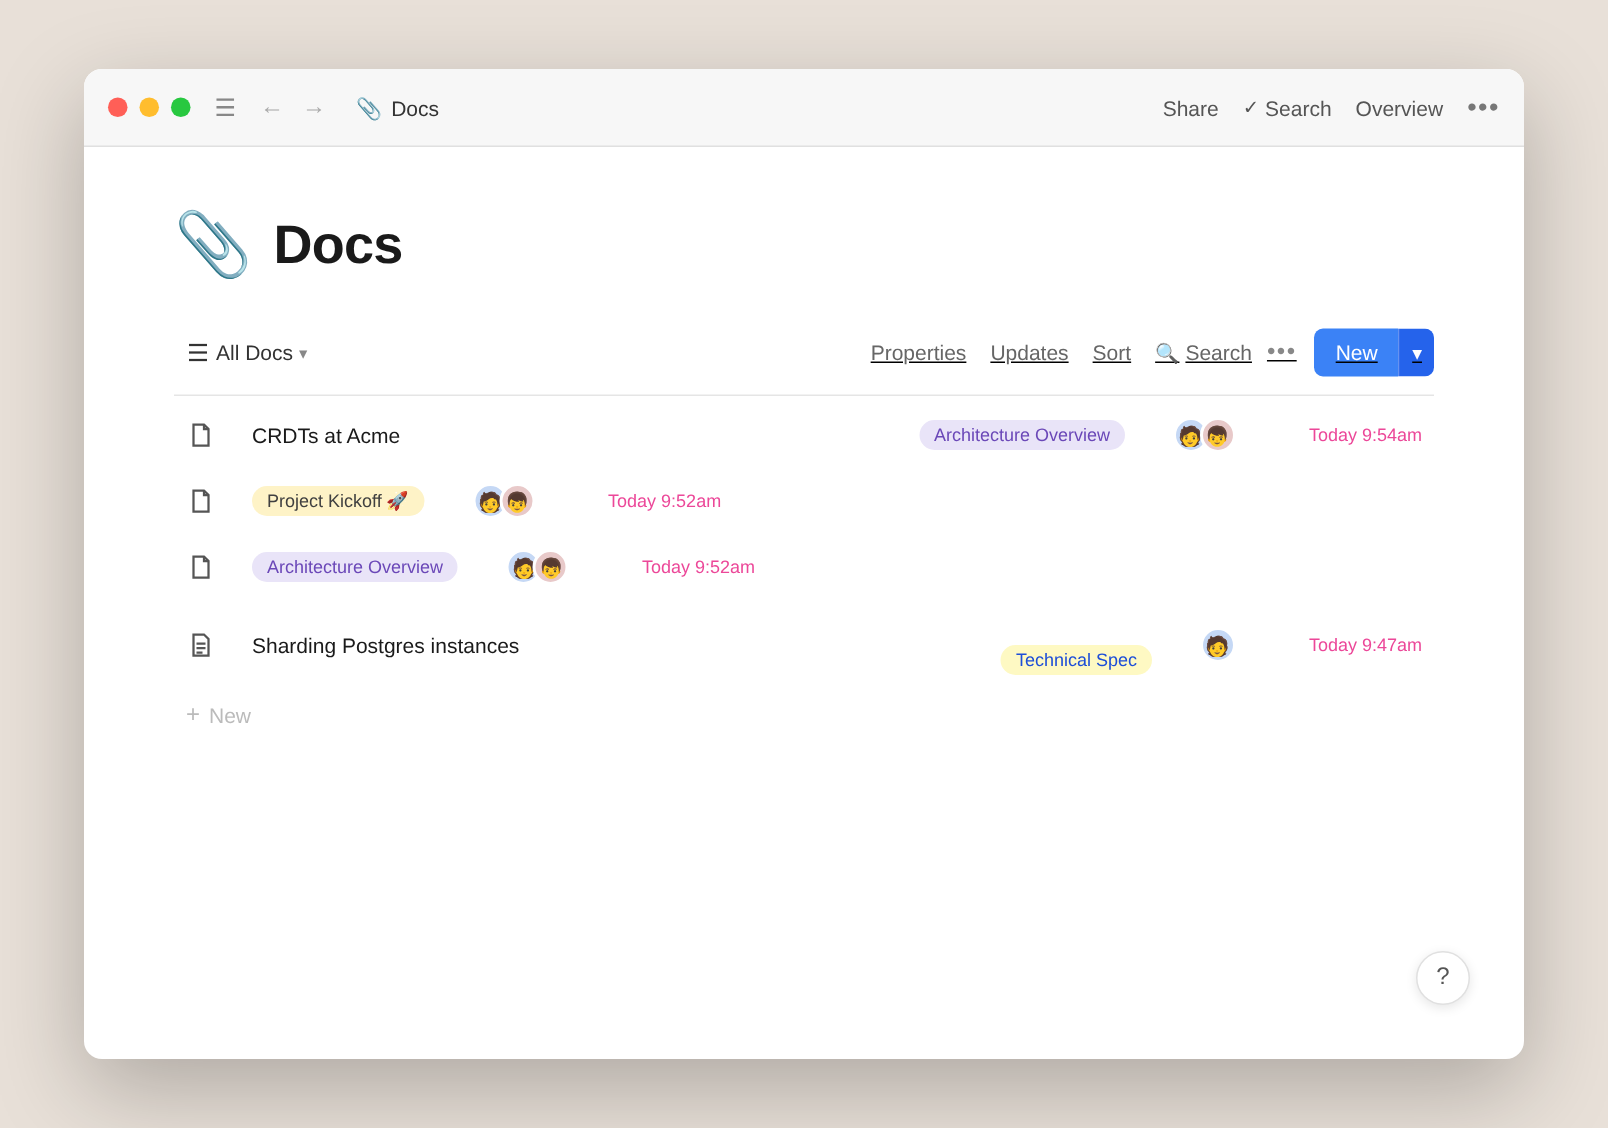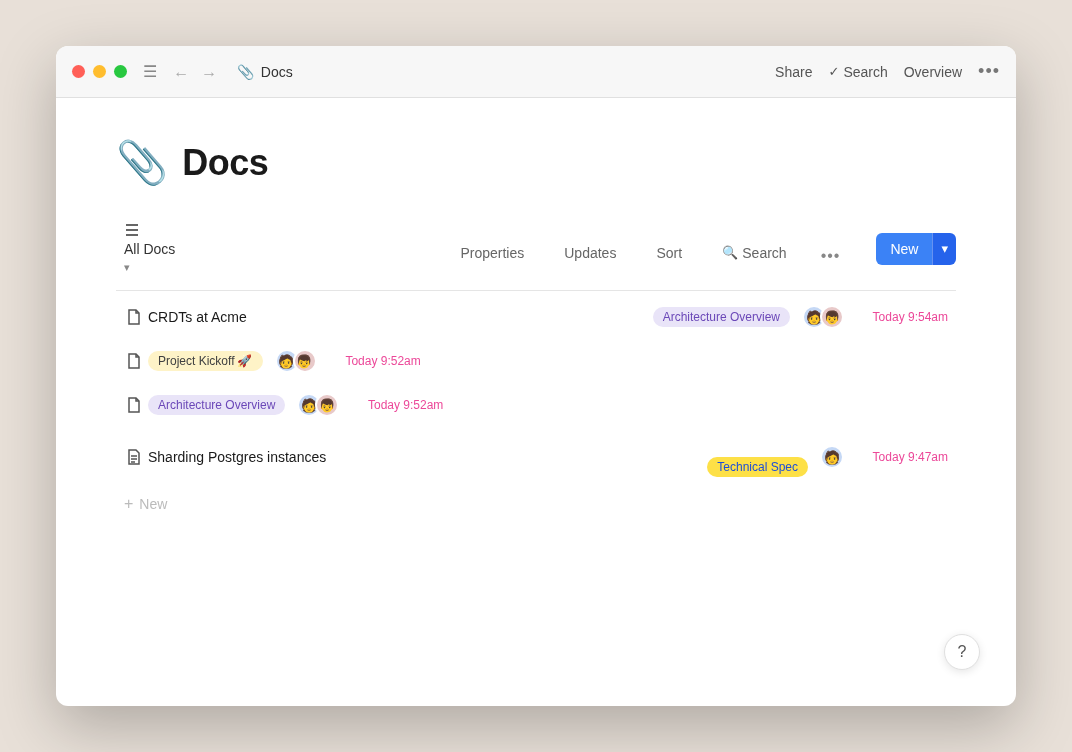--- a/index.html
+++ b/index.html
@@ -151,36 +151,36 @@
 
     .filter-group-left {
       display: flex;
       align-items: center;
       gap: 4px;
       margin-right: auto;
     }
 
     .all-docs-btn {
       display: flex;
-      align-items: flex-start;
+      align-items: center;
       gap: 4px;
       font-size: 14px;
       color: #333;
       cursor: pointer;
       padding: 4px 8px;
       border-radius: 6px;
       background: none;
       border: none;
-      flex-direction: column;
     }
 
     .filter-group-right {
       display: flex;
-      align-items: flex-end;
-      gap: 28px;
+      align-items: center;
+      gap: 4px;
+      text-decoration: underline;
     }
 
     .toolbar-item {
       font-size: 14px;
       color: #666;
       cursor: pointer;
       background: none;
       border: none;
       padding: 4px 6px;
       border-radius: 5px;
@@ -241,21 +241,21 @@
       display: flex;
       flex-direction: column;
     }
 
     .doc-row {
       display: flex;
       align-items: center;
       padding: 10px 8px;
       border-radius: 8px;
       cursor: pointer;
-      gap: 4px;
+      gap: 24px;
     }
 
     .doc-icon {
       font-size: 14px;
       color: #666;
       flex-shrink: 0;
       width: 20px;
       display: flex;
       align-items: center;
       justify-content: center;
@@ -293,21 +293,21 @@
       background: #e9e4f8;
       color: #6b48b8;
     }
 
     .tag-yellow {
       background: #fef3c7;
       color: #404040;
     }
 
     .tag-blue {
-      background: #fde047;
+      background: #fef9c3;
       color: #1d4ed8;
       margin-top: 20px;
     }
 
     .doc-avatars {
       display: flex;
       margin-left: 8px;
     }
 
     .avatar {

